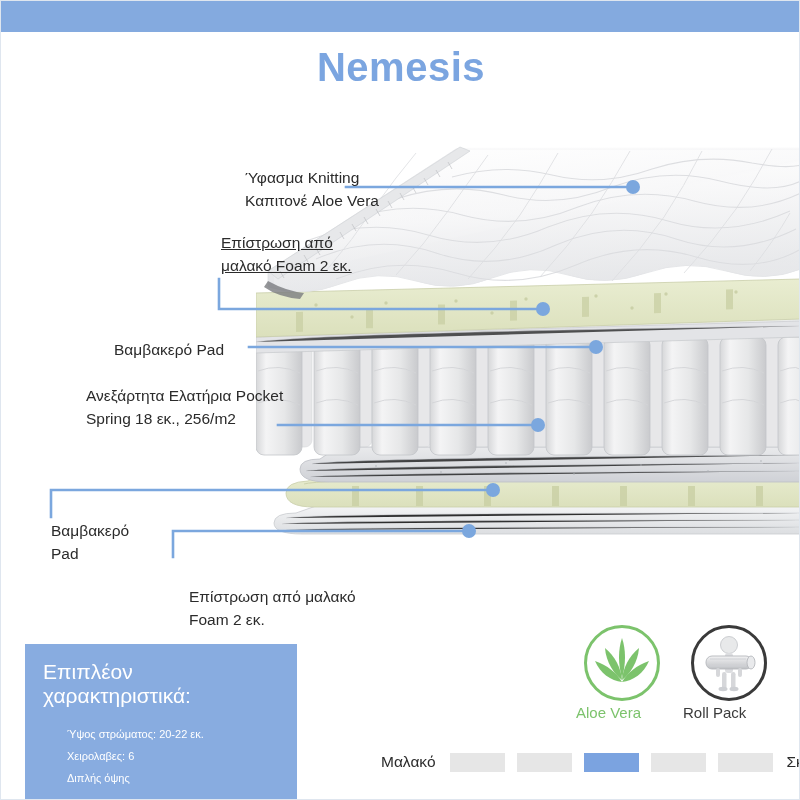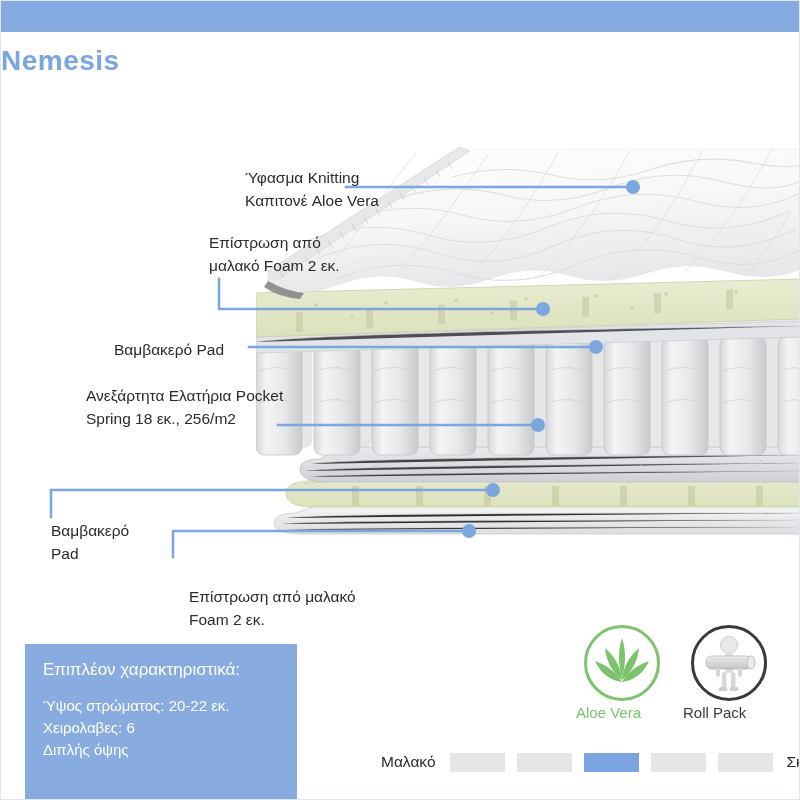--- a/index.html
+++ b/index.html
@@ -18,43 +18,43 @@
   }
   
   .top-bar {
     position: absolute; left: 0; top: 0;
     width: 800px; height: 31px;
     background: #84aadf;
   }
   
   .title {
     position: absolute; left: 0; top: 44px;
-    width: 800px; 
-    font-size: 28px; font-weight: bold;
+    width: 800px; text-align: center;
+    font-size: 40px; font-weight: bold;
     letter-spacing: 0.5px;
     color: #7ba5e0;
   }
   
   .mattress {
     position: absolute;
     left: 255px; top: 140px;
     width: 545px; height: 420px;
   }
   .mattress svg { display: block; }
 
   
   .label {
     position: absolute;
     font-size: 15.5px;
     line-height: 23px;
     color: #2b2b2b;
     white-space: pre-line;
   }
   .lbl-cover   { left: 198px; top: 165px; margin-left: 46px; }
-  .lbl-foamtop { left: 208px; top: 230px; }
+  .lbl-foamtop { left: 220px; top: 230px; text-decoration: underline; }
   .lbl-padtop  { left: 113px; top: 337px; }
   .lbl-pocket  { left: 85px;  top: 383px; }
   .lbl-padbot  { left: 50px;  top: 518px; }
   .lbl-foambot { left: 168px; top: 584px; margin-left: 20px; }
 
   
   .leaders {
     position: absolute; left: 0; top: 0;
     width: 800px; height: 800px;
     pointer-events: none;
@@ -62,26 +62,27 @@
   
   .features {
     position: absolute;
     left: 24px; top: 643px;
     width: 272px; height: 160px;
     background: #88ace0;
     color: #ffffff;
     padding: 16px 18px 0 18px;
   }
   .features .f-title {
-    font-size: 17px;
+    font-size: 21px;
     margin-bottom: 15px;
   }
   .features .f-line {
-    font-size: 15px;
+    font-size: 11px;
     line-height: 22px;
+    margin-left: 24px;
   }
   
   .badges {
     position: absolute;
     left: 575px; top: 624px;
     width: 205px; height: 110px;
   }
   .badge {
     position: absolute;
     width: 92px; text-align: left;

